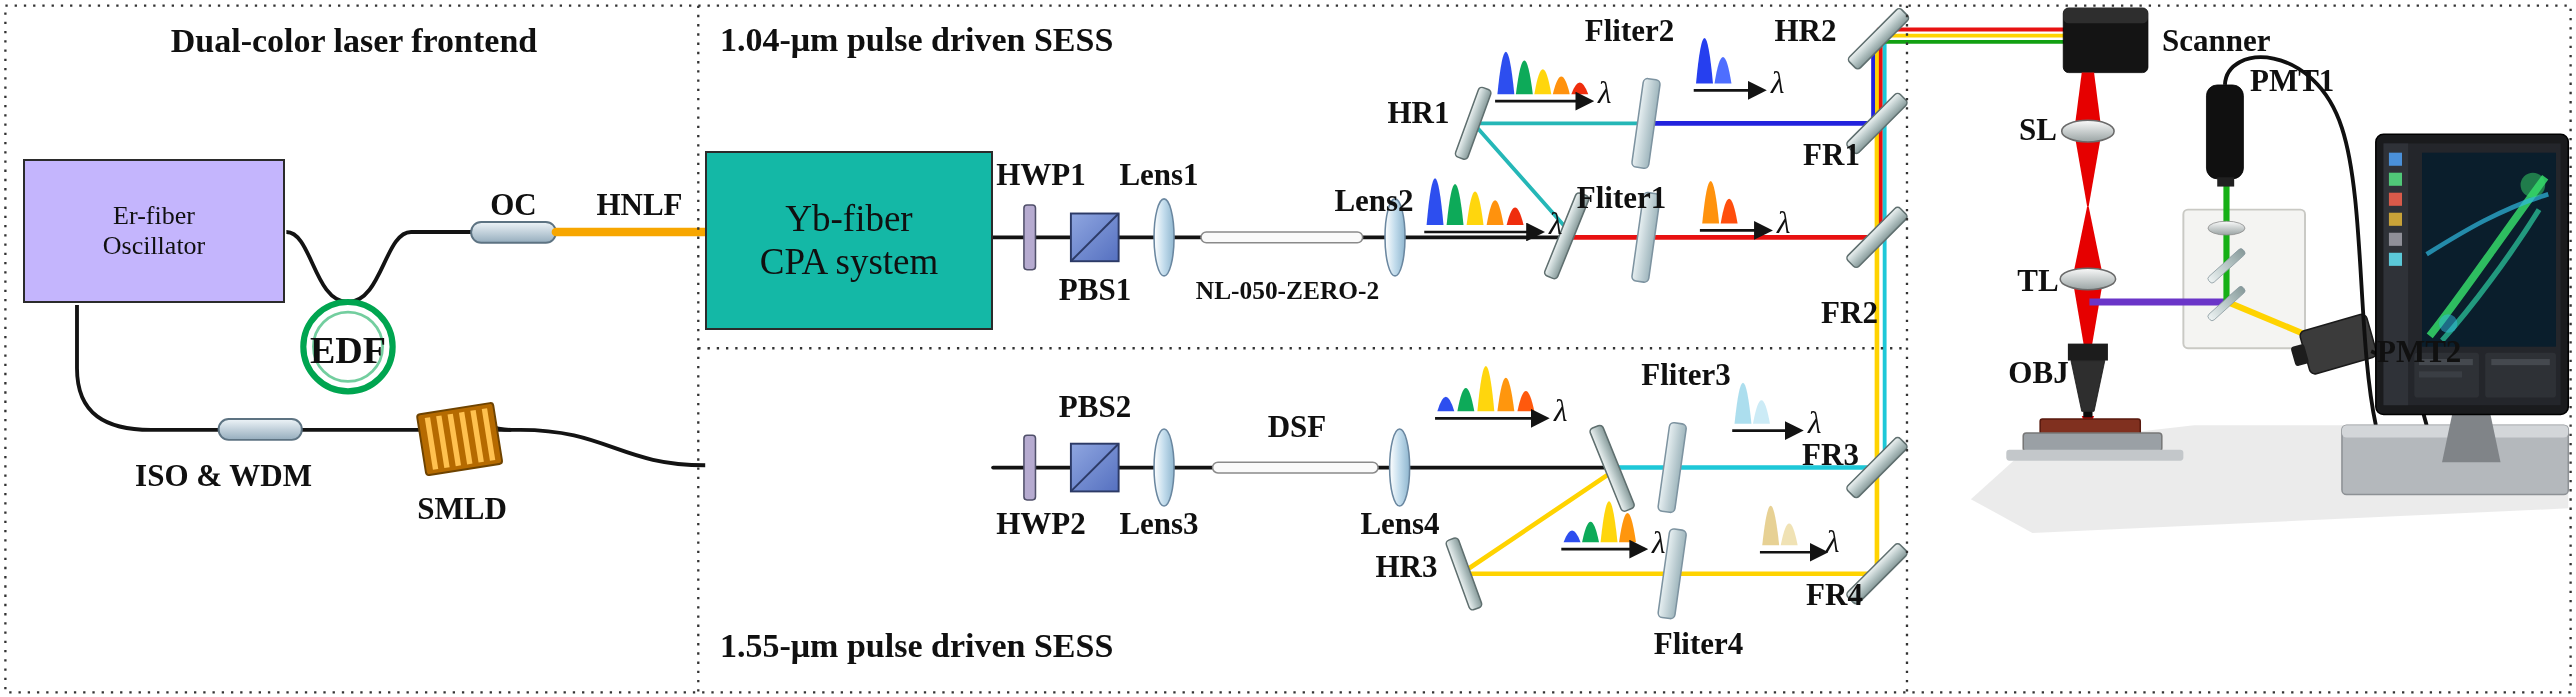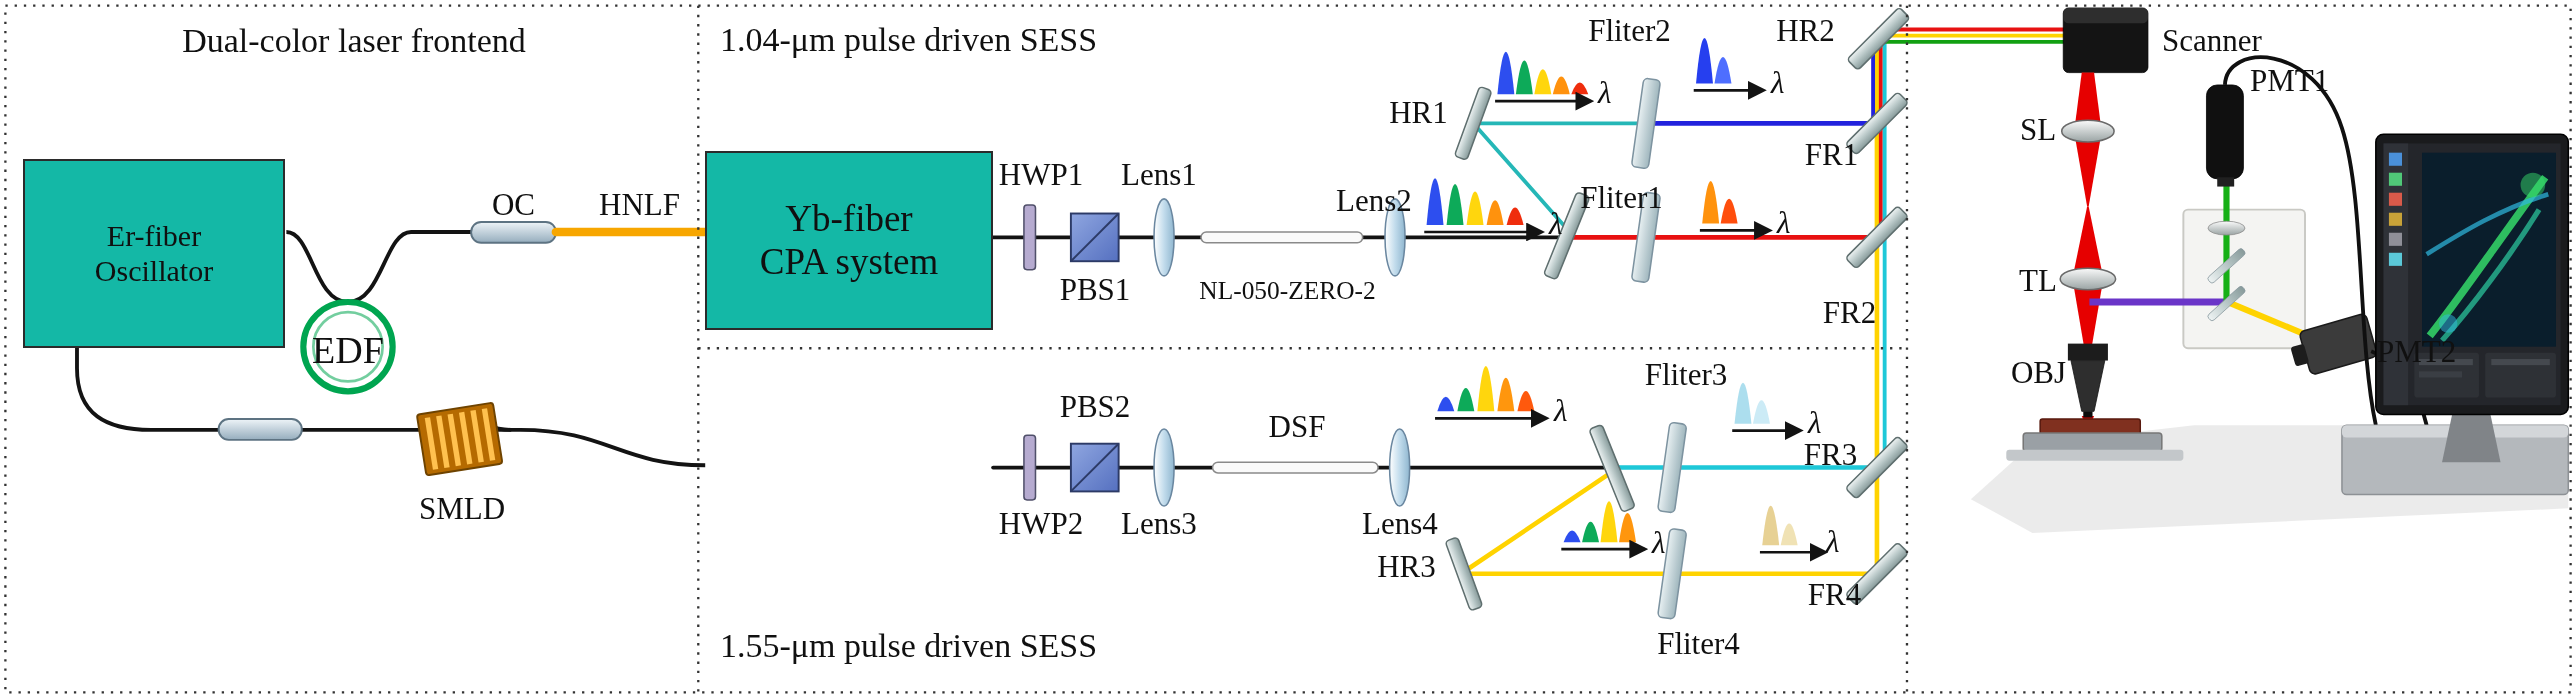--- a/index.html
+++ b/index.html
@@ -1,19 +1,19 @@
 <!DOCTYPE html>
 <html style="font-size:12.3px"><head>
 <meta charset="utf-8">
 <style>
   html,body{margin:0;padding:0;background:#fff;}
   .stage{position:relative;width:2576px;height:698px;background:#ffffff;overflow:hidden;
          font-family:"Liberation Serif",serif;color:#101010;}
   svg.art{position:absolute;left:0;top:0;}
-  .lbl{position:absolute;font-size:31px;line-height:1.05;text-align:center;white-space:nowrap;}
+  .lbl{position:absolute;font-size:31px;line-height:1.05;text-align:center;white-space:nowrap;font-weight:bold;}
   .lbl.left{text-align:left;}
   .lbl.wrap{white-space:normal;}
   .title{font-size:34px;}
   .sm{font-size:25.4px;}
   .lam{position:absolute;font-size:31px;font-style:italic;font-family:"Liberation Serif",serif;}
   .box{position:absolute;box-sizing:border-box;border:2.3px solid #2b2b2b;display:flex;
        align-items:center;justify-content:center;text-align:center;}
   .box .inner{display:inline-block;line-height:1.15;}
 </style>
 </head>
@@ -272,31 +272,32 @@
   </g>
 
   <g stroke="#333" stroke-width="3" stroke-dasharray="3 9" fill="none">
     <rect x="7" y="7" width="3332" height="892"></rect>
     <line x1="907" y1="7" x2="907" y2="899"></line>
     <line x1="2477" y1="7" x2="2477" y2="899"></line>
     <line x1="907" y1="452" x2="2477" y2="452"></line>
   </g>
 </svg>
 
-<div class="box" style="left:23px;top:159px;width:262px;height:189px;background:#14b8a6;font-size:30px">
+<div class="box" style="left:23px;top:159px;width:262px;height:144px;background:#c4b5fd;font-size:26px">
   <span class="inner" style="width:177px">Er-fiber Oscillator</span>
 </div>
 <div class="box" style="left:705px;top:151px;width:288px;height:179px;background:#14b8a6;font-size:37px">
   <span class="inner" style="width:192px">Yb-fiber CPA system</span>
 </div>
 
 <div class="lbl title" style="left:92px;top:23px;width:524px">Dual-color laser frontend</div>
 <div class="lbl" style="left:302px;top:331px;width:92px;font-size:38px">EDF</div>
 <div class="lbl" style="left:471px;top:189px;width:85px">OC</div>
 <div class="lbl" style="left:570px;top:189px;width:139px">HNLF</div>
+<div class="lbl" style="left:108px;top:460px;width:231px">ISO &amp; WDM</div>
 <div class="lbl" style="left:408px;top:493px;width:108px">SMLD</div>
 
 <div class="lbl title left" style="left:720px;top:21.6px">1.04-μm pulse driven SESS</div>
 <div class="lbl" style="left:987px;top:159px;width:108px">HWP1</div>
 <div class="lbl" style="left:1105px;top:159px;width:108px">Lens1</div>
 <div class="lbl" style="left:1041px;top:274px;width:108px">PBS1</div>
 <div class="lbl sm" style="left:1172px;top:277px;width:231px">NL-050-ZERO-2</div>
 <div class="lbl" style="left:1320px;top:185px;width:108px">Lens2</div>
 <div class="lbl" style="left:1382px;top:97px;width:73px">HR1</div>
 <div class="lbl" style="left:1572px;top:15.4px;width:115px">Fliter2</div>

